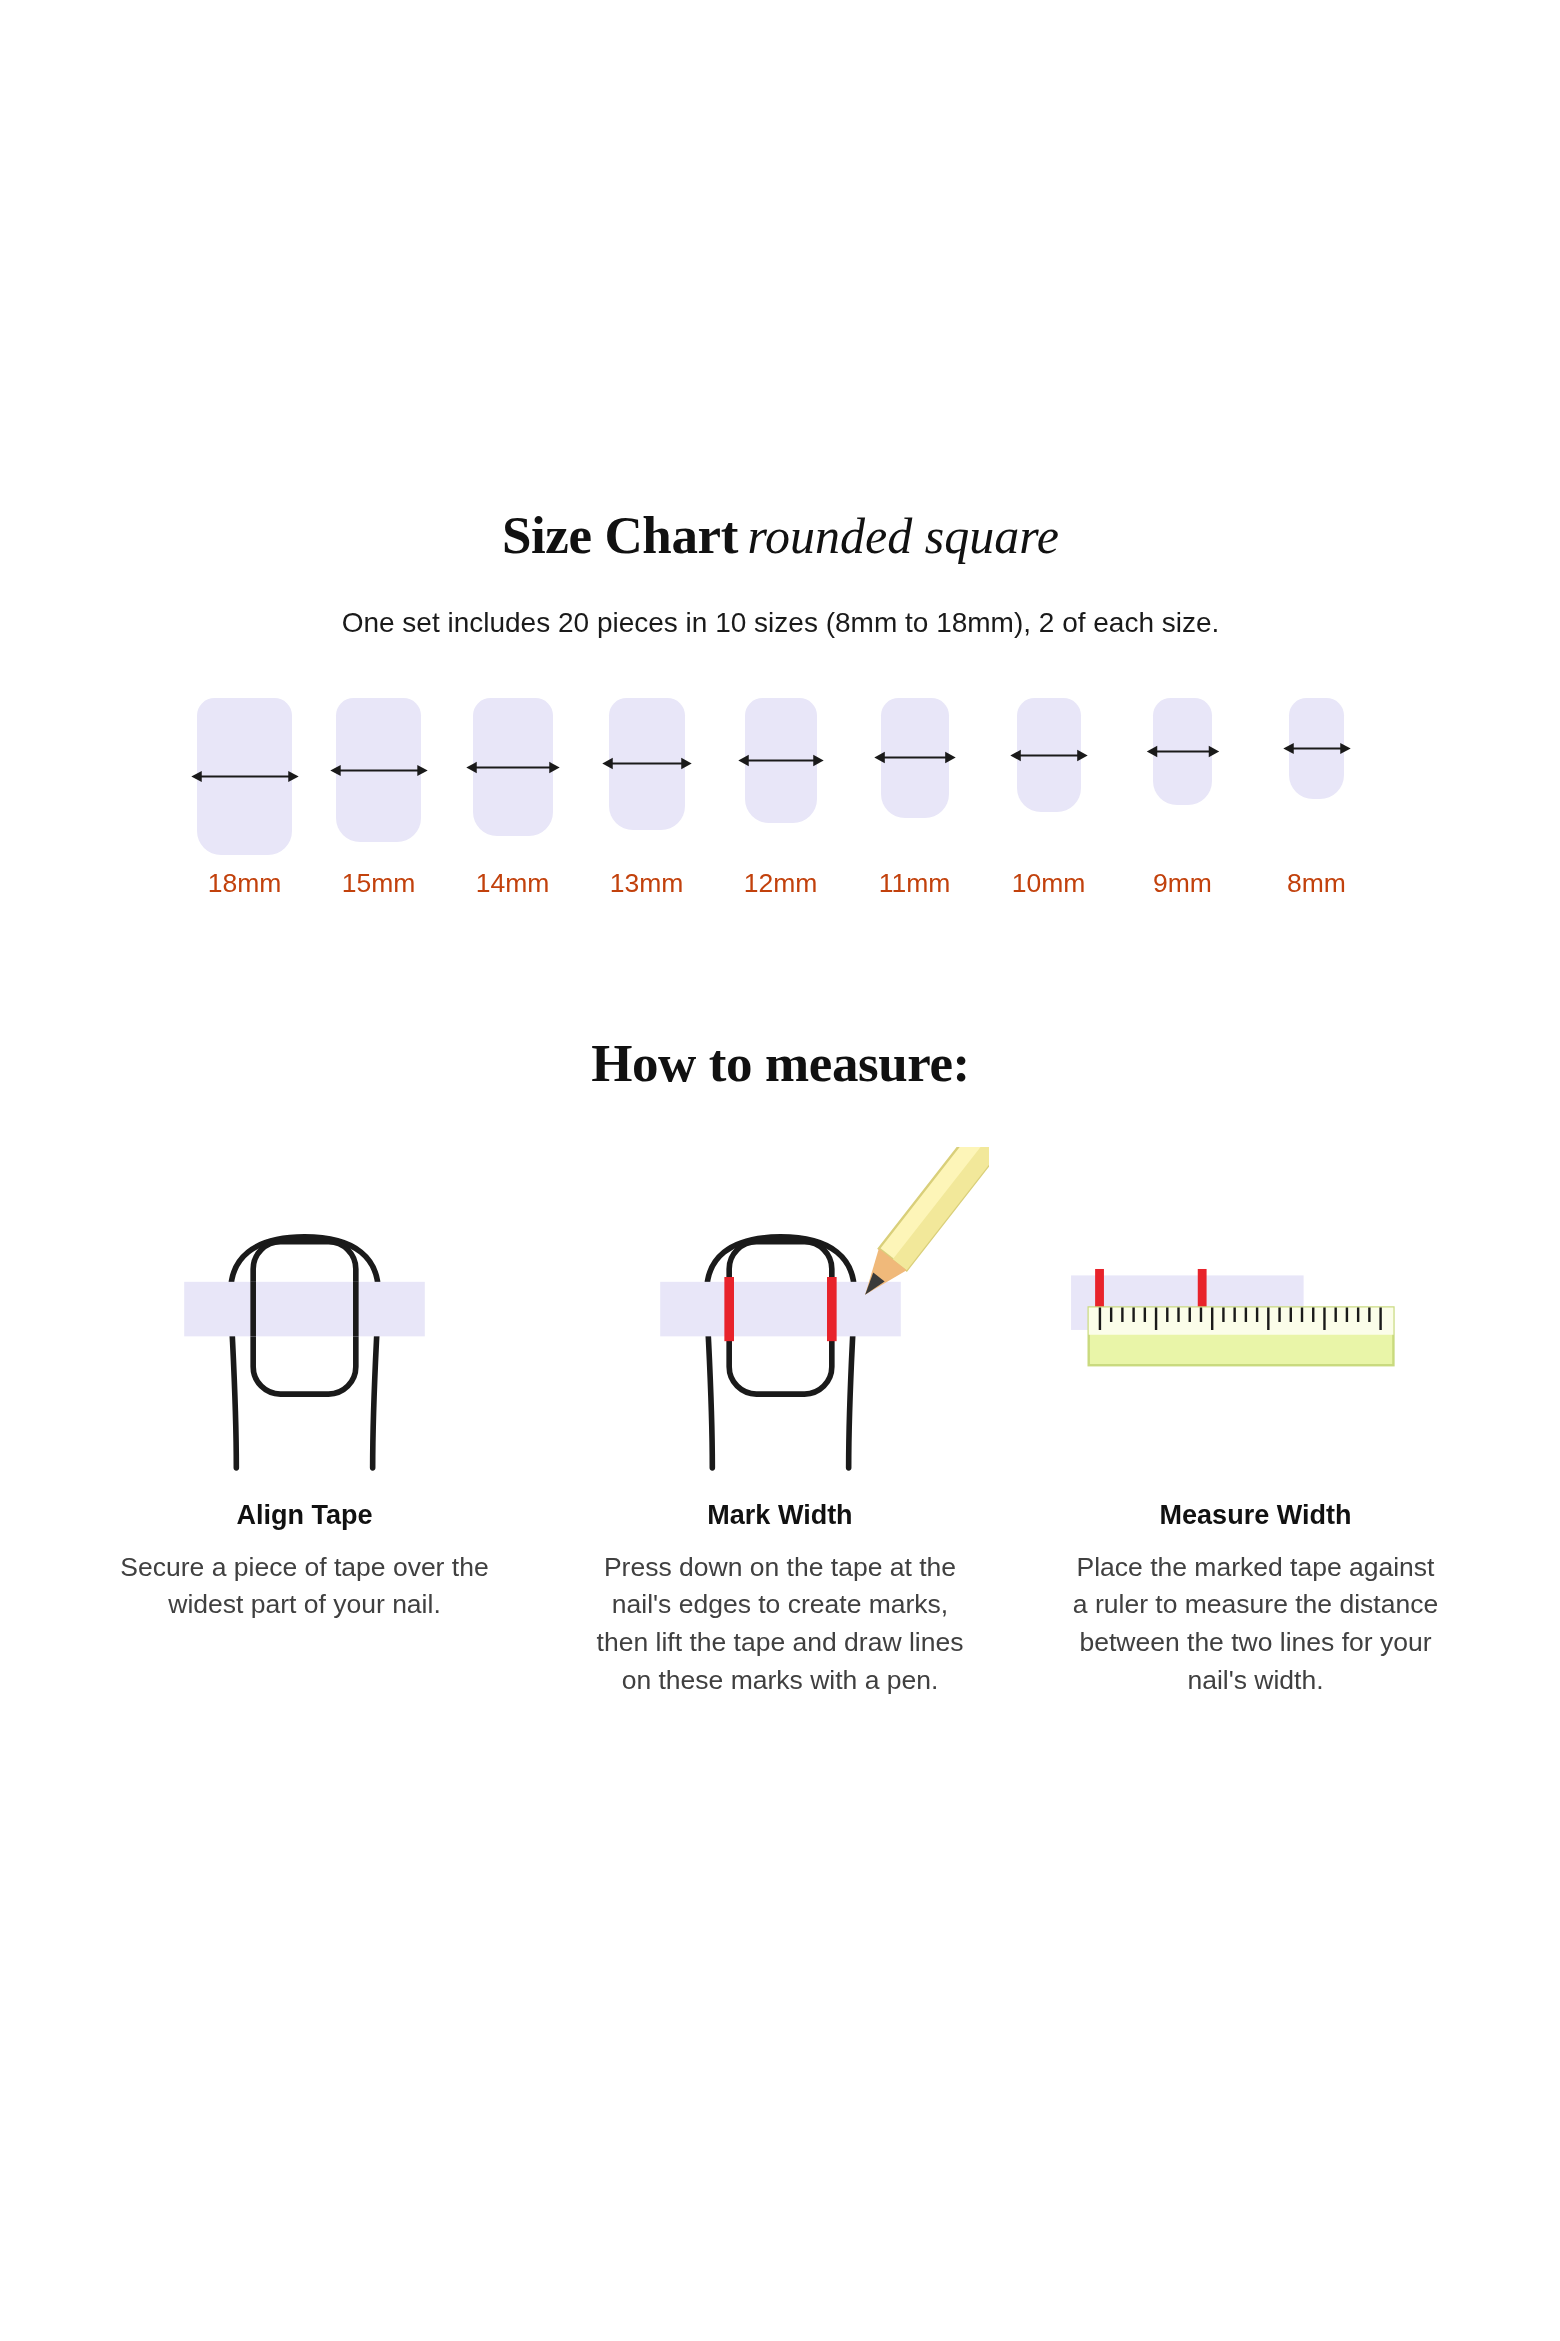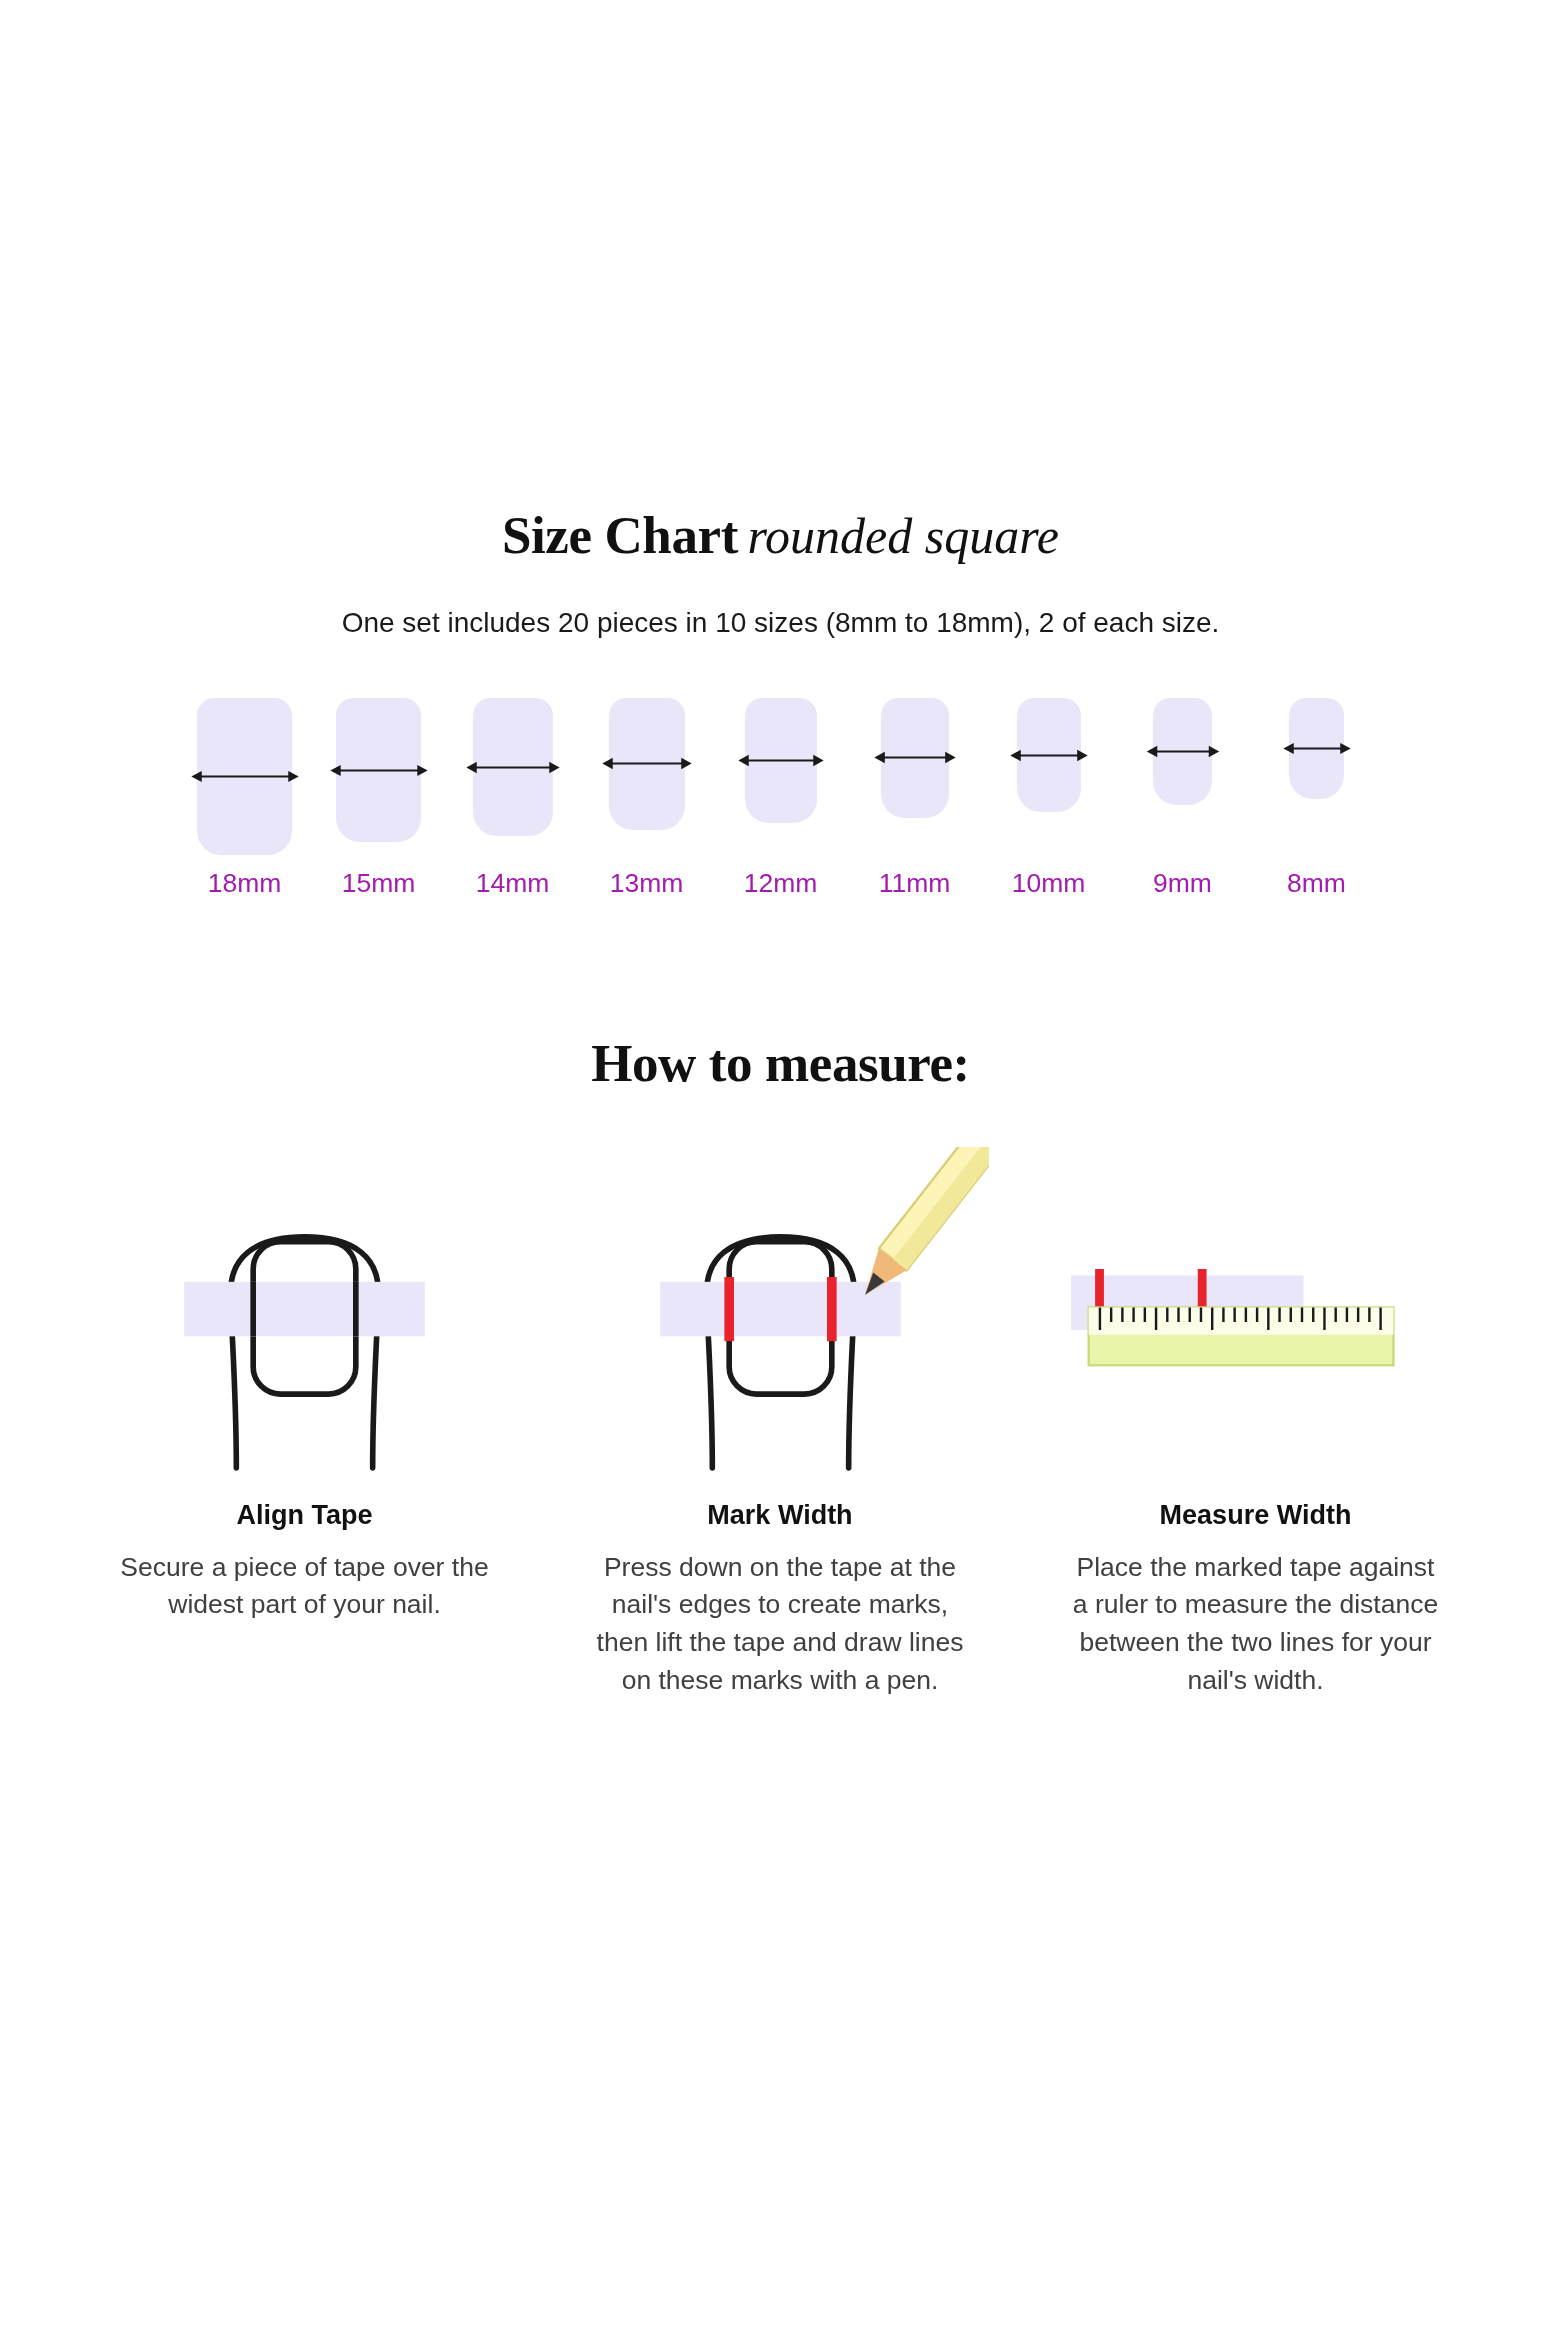--- a/index.html
+++ b/index.html
@@ -84,21 +84,21 @@
     border-radius: 17.6px 17.6px 24px 24px;
   }
   .arrow-svg {
     position: absolute;
     left: 50%;
     transform: translateX(-50%);
   }
   .nail-label {
     margin-top: 13px;
     font-size: 26.5px;
-    color: #a21caf;
+    color: #c2410c;
     white-space: nowrap;
   }
 
   
   .measure-heading {
     position: absolute;
     top: 1027px;
     left: 0;
     width: 1561px;
     text-align: center;

